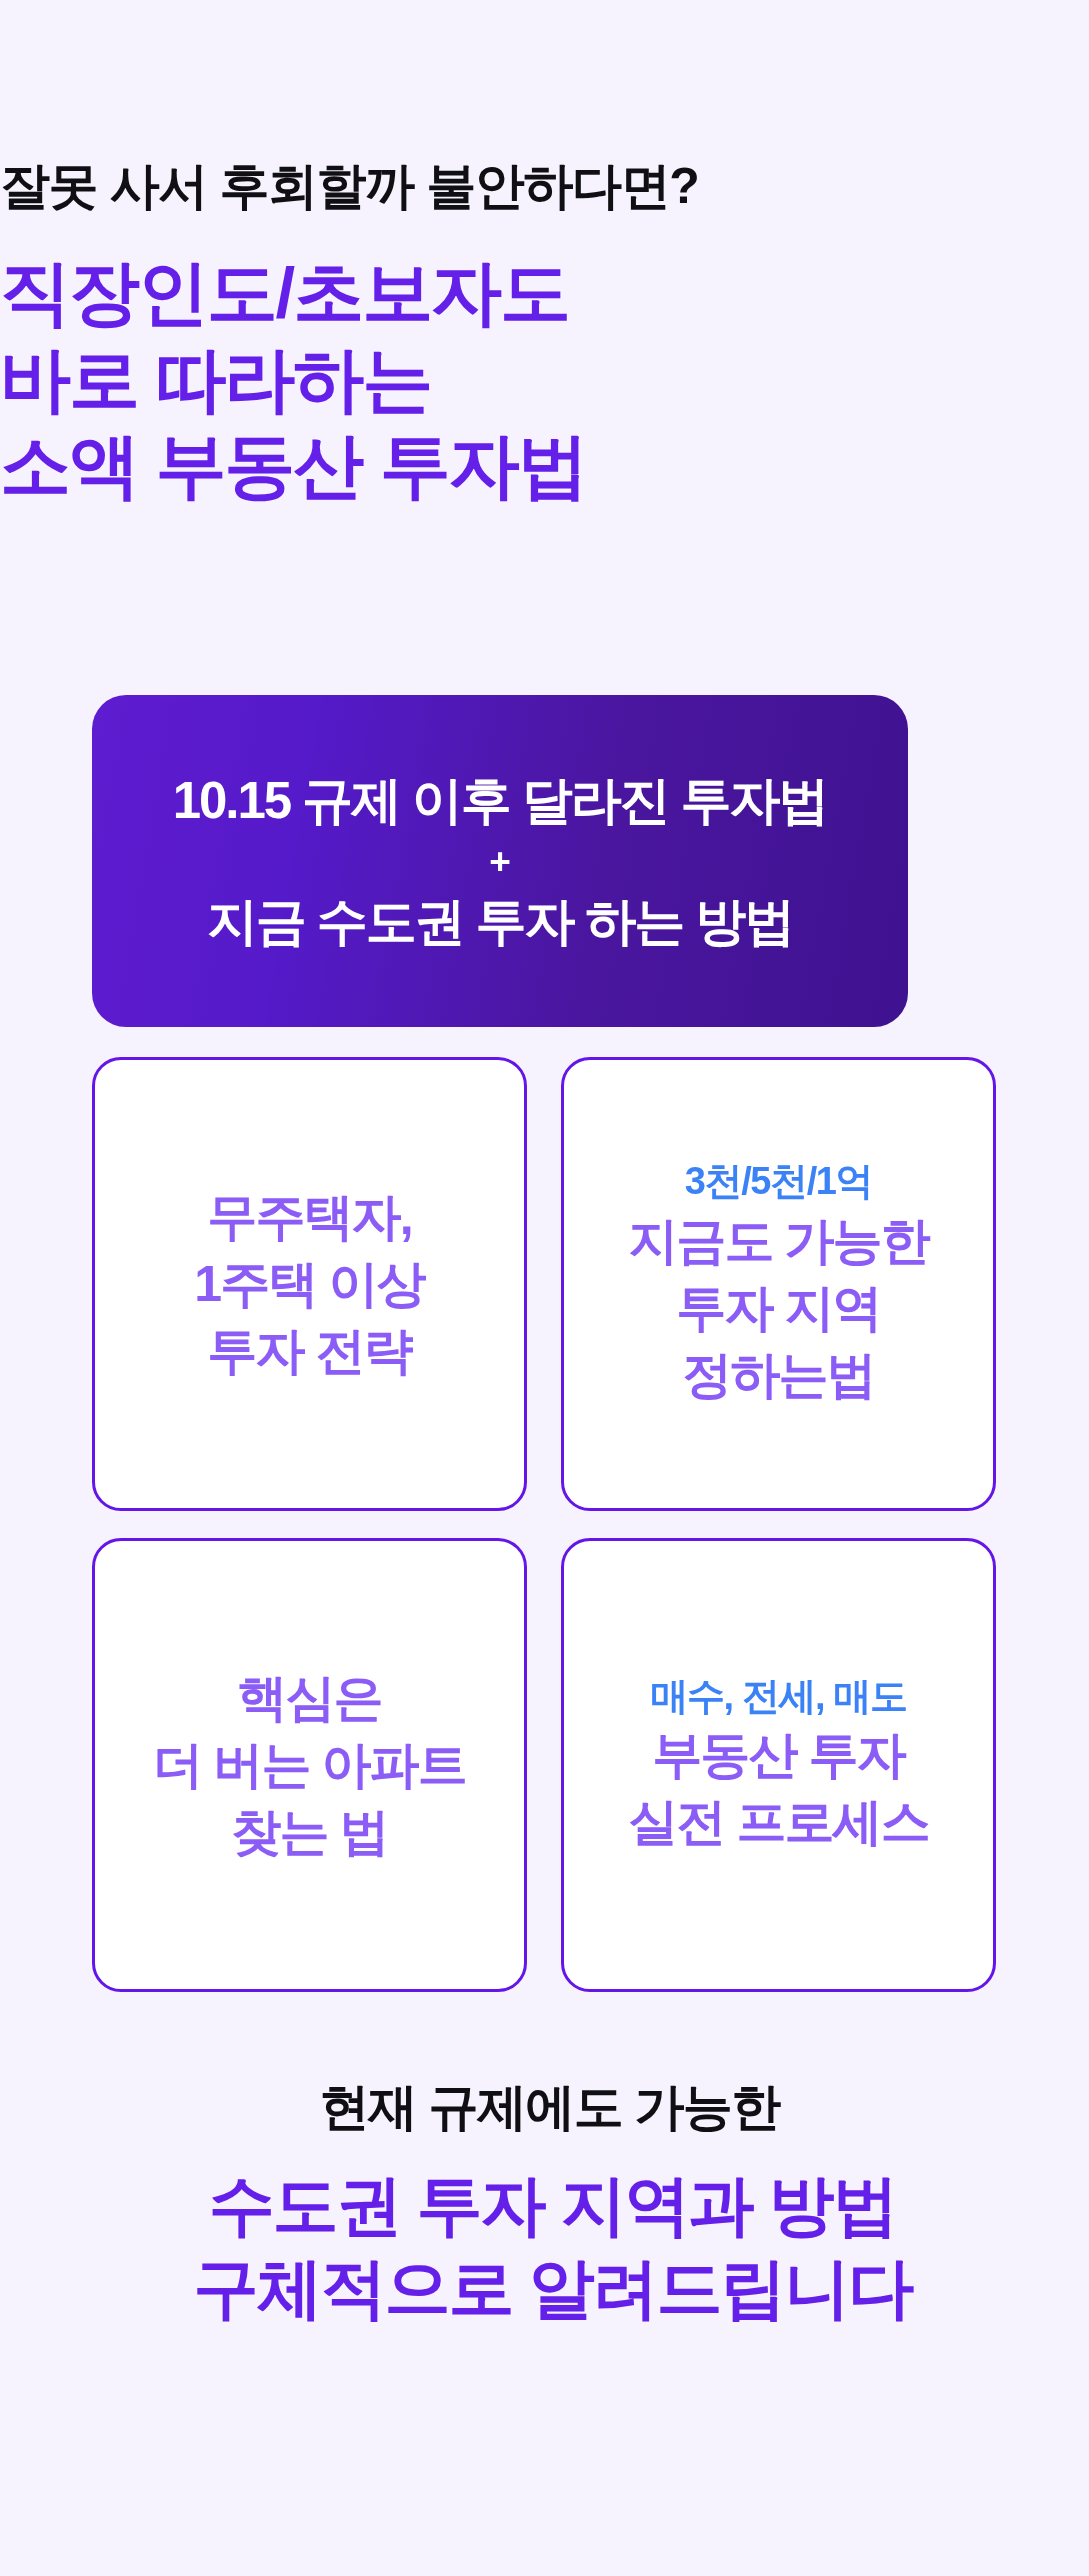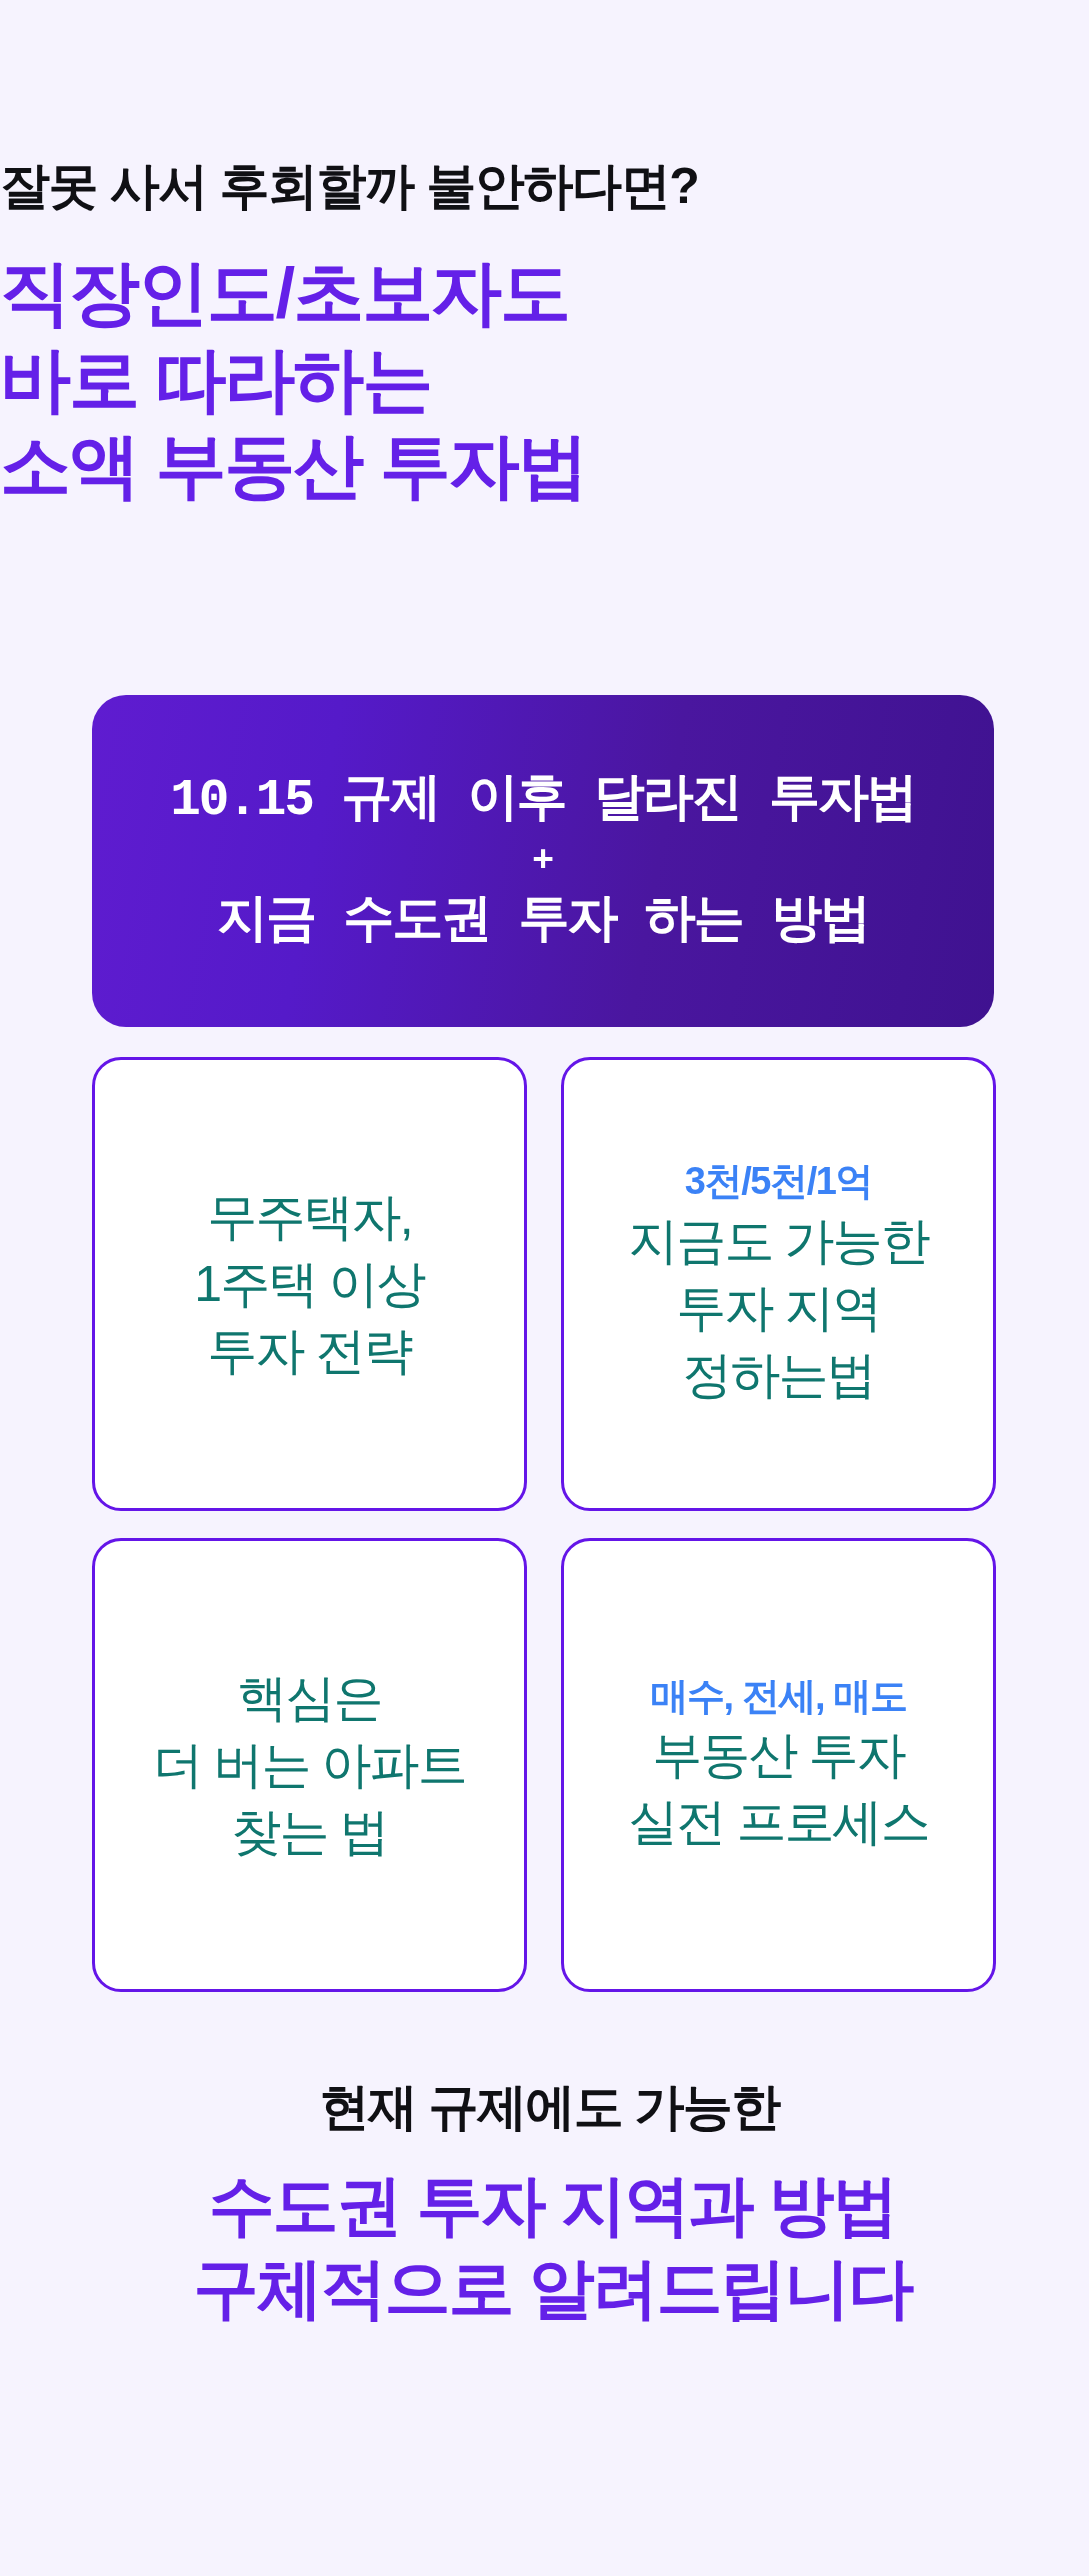--- a/index.html
+++ b/index.html
@@ -50,31 +50,30 @@
   .hero-title .line {
     display: block;
     white-space: nowrap;
   }
 
   
   .banner {
     position: absolute;
     left: 92px;
     top: 695px;
-    width: 902px;
+    width: 816px;
     height: 332px;
     border-radius: 34px;
     background: linear-gradient(100deg, #5f1cd0 0%, #551ac9 26%, #4a169f 62%, #3f1290 100%);
     display: flex;
     flex-direction: column;
     align-items: center;
     justify-content: center;
     box-sizing: border-box;
     overflow: hidden;
-    font-family: Liberation Mono, monospace;
   }
   .banner-line {
     color: #ffffff;
     font-weight: 800;
     font-size: 51px;
     letter-spacing: -2.1px;
     line-height: 1.16;
     white-space: nowrap;
     text-align: center;
   }
@@ -114,22 +113,22 @@
     color: #3b82f6;
     font-weight: 800;
     font-size: 38px;
     letter-spacing: -1.4px;
     line-height: 1.2;
     white-space: nowrap;
     margin-bottom: 3.2px;
     text-align: center;
   }
   .card-line {
-    color: #0f766e;
-    font-weight: 400;
+    color: #8b5cf6;
+    font-weight: 700;
     font-size: 50px;
     letter-spacing: -1.9px;
     line-height: 1.34;
     white-space: nowrap;
     text-align: center;
   }
 
   
   .footer {
     position: absolute;

